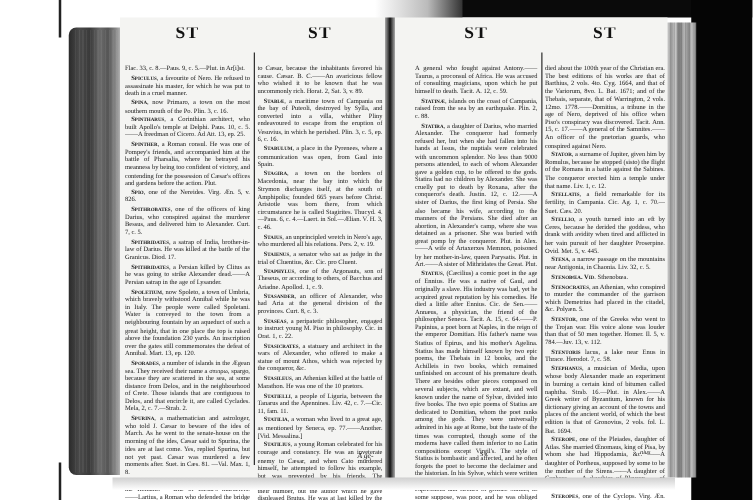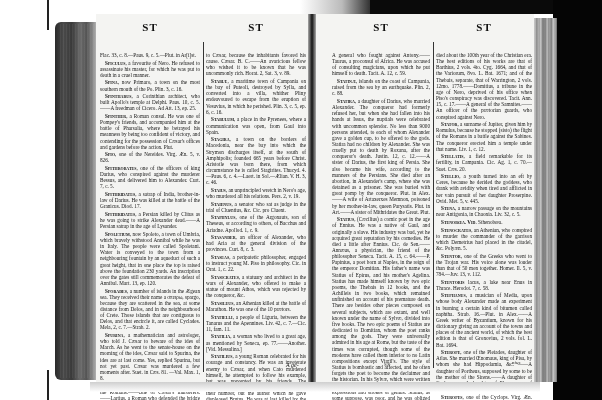--- a/index.html
+++ b/index.html
@@ -17,21 +17,21 @@
   .book-edge-right{position:absolute;left:533px;top:18px;width:24px;height:364px;
     background:linear-gradient(90deg,#d8d8d8 0%,#9a9a9a 18%,#c8c8c8 30%,#7a7a7a 45%,#b5b5b5 60%,#8a8a8a 75%,#cfcfcf 88%,#6a6a6a 100%);}
   .book-edge-right-lines{position:absolute;left:533px;top:18px;width:24px;height:364px;
     background:repeating-linear-gradient(90deg,rgba(0,0,0,0.12) 0 1px,transparent 1px 3px);}
   .gutter{position:absolute;left:308px;top:14px;width:8px;height:372px;background:linear-gradient(90deg,#aaa,#222 45%,#222 55%,#aaa);}
   .bottom-shadow{position:absolute;left:90px;top:382px;width:450px;height:10px;background:linear-gradient(180deg,#cfcfcf,#fff);}
   .page{position:absolute;top:14px;height:370px;background:#f4f4f2;}
   .page.left{left:96px;width:212px;}
   .page.right{left:316px;width:218px;}
   .col{position:absolute;top:8px;font-size:5.2px;line-height:6.15px;color:#151515;text-align:justify;overflow:hidden;}
-  .col .head{text-align:center;font-weight:bold;font-size:11px;line-height:10px;letter-spacing:1px;margin-bottom:20px;color:#111;}
+  .col .head{text-align:center;font-weight:bold;font-size:14px;line-height:10px;letter-spacing:1px;margin-bottom:20px;color:#111;}
   .col p{margin:0 0 1.4px 0;text-indent:5px;}
   .col .sc{font-variant:small-caps;font-weight:bold;}
   .rule{position:absolute;top:28px;width:1px;background:#333;}
   .folio{position:absolute;font-size:5px;color:#222;}
   .catch{position:absolute;font-size:6px;color:#111;font-style:italic;}
 </style>
 </head>
 <body>
 
 <div class="bg-dark-top"></div>

